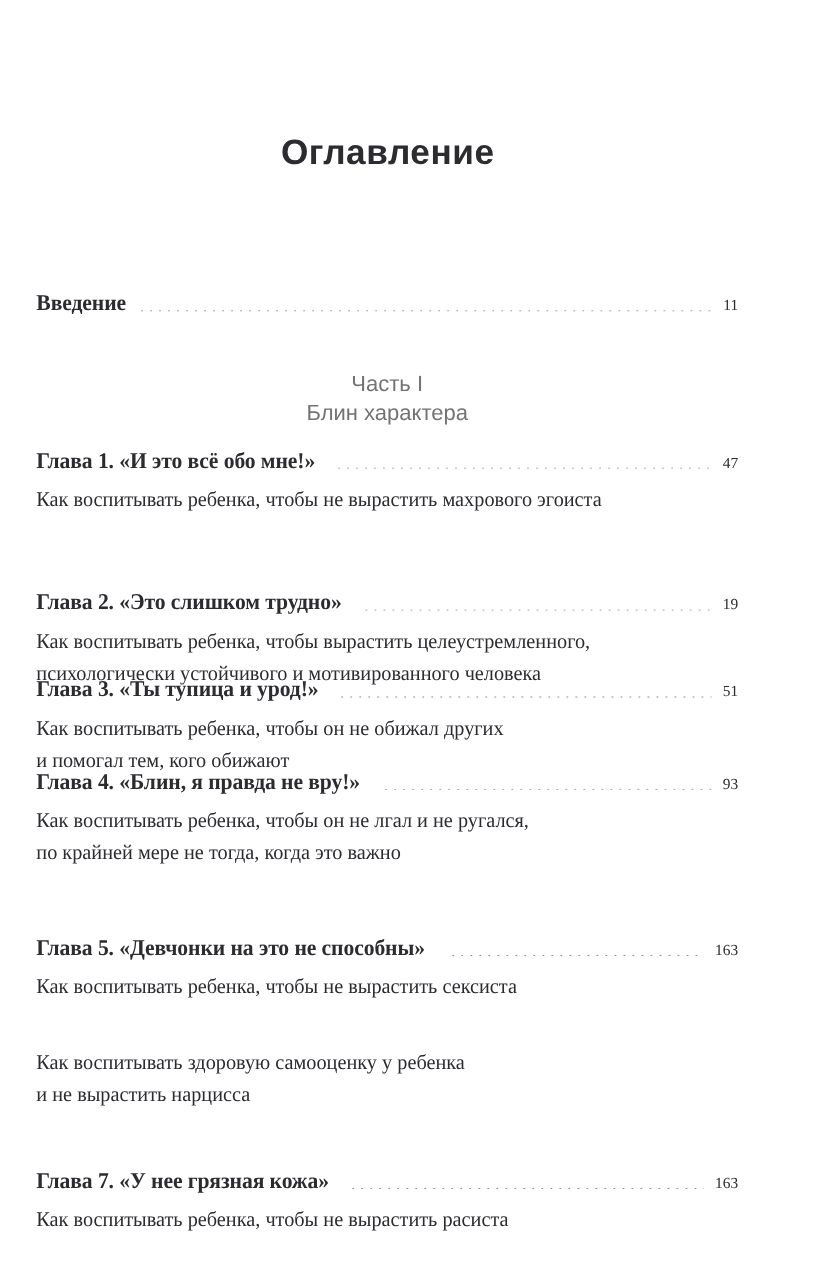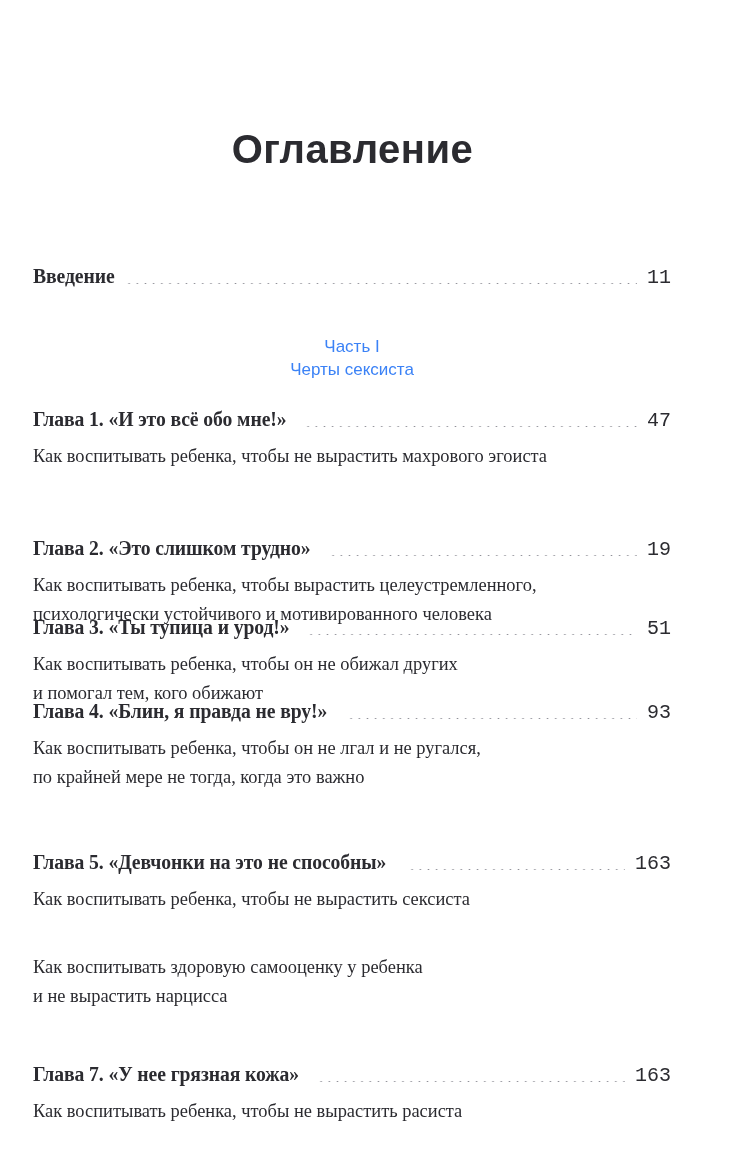--- a/index.html
+++ b/index.html
@@ -26,21 +26,21 @@
 
   
   .toc-title {
     position: absolute;
     top: 100px;
     left: 0;
     width: 705px;
     text-align: center;
     font-family: "Liberation Sans", "DejaVu Sans", sans-serif;
     font-weight: bold;
-    font-size: 40px;
+    font-size: 32px;
     letter-spacing: 0.5px;
     color: #2b2b30;
     line-height: 1.1;
   }
 
   
   .content {
     position: absolute;
     left: 33px;
     top: 0;
@@ -79,34 +79,34 @@
     left: 0;
     right: 0;
     top: 0;
     height: 2px;
     background-image: radial-gradient(circle, #8d8d95 0.9px, rgba(255,255,255,0) 1.1px);
     background-size: 8.2px 2px;
     background-repeat: repeat-x;
     background-position: 0 0;
   }
   .entry-page {
-    font-family: Liberation Mono, monospace;
+    font-family: Liberation Serif, serif;
     font-weight: normal;
-    font-size: 20px;
+    font-size: 14px;
     color: #2b2b30;
     padding-left: 6px;
     text-align: right;
   }
 
   
   .part-heading {
     font-family: "Liberation Sans", "DejaVu Sans", sans-serif;
-    font-size: 17px;
+    font-size: 20px;
     font-weight: normal;
-    color: #3b82f6;
+    color: #737373;
     text-align: center;
     line-height: 1.35;
     width: 638px;
   }
   .part-heading .part-label,
   .part-heading .part-name {
     display: block;
   }
 
   
@@ -131,21 +131,21 @@
   <div class="content">
 
     <div class="entry-row" style="position:absolute; top:265px; left:0; width:638px;">
       <span class="entry-title">Введение</span>
       <span class="leader"></span>
       <span class="entry-page">11</span>
     </div>
 
     <div class="part-heading" style="position:absolute; top:336px; left:0;">
       <span class="part-label">Часть I</span>
-      <span class="part-name">Черты сексиста</span>
+      <span class="part-name">Блин характера</span>
     </div>
 
     <div class="chapter-block" style="position:absolute; top:408px; left:0; width:638px;">
       <div class="entry-row">
         <span class="entry-title">Глава 1. «И это всё обо мне!»</span>
         <span class="leader"></span>
         <span class="entry-page">47</span>
       </div>
       <div class="chapter-sub" style="margin-top:10px;">Как воспитывать ребенка, чтобы не вырастить махрового эгоиста</div>
     </div>

